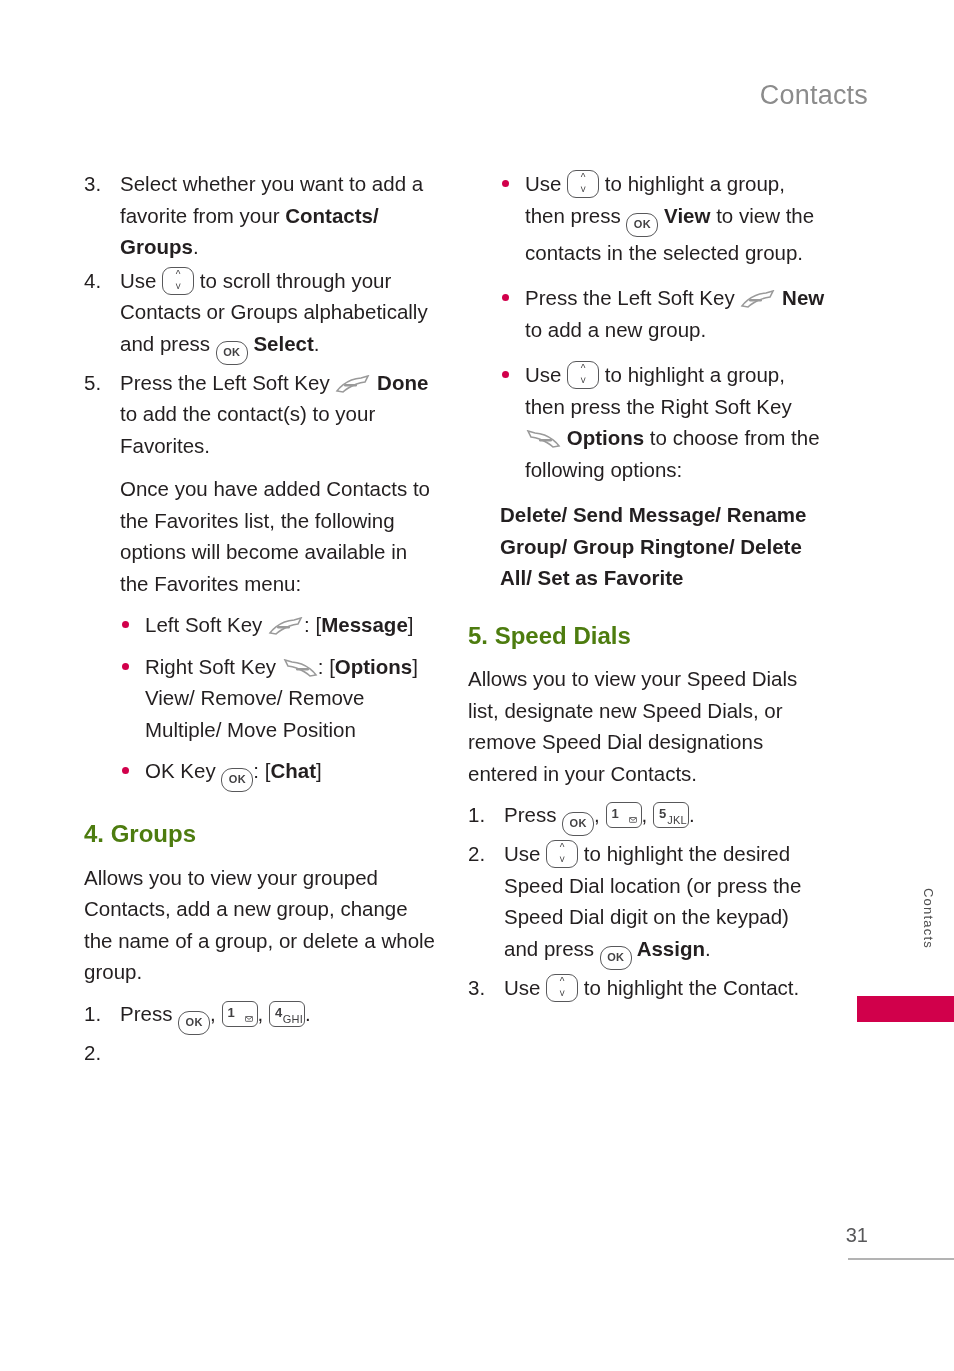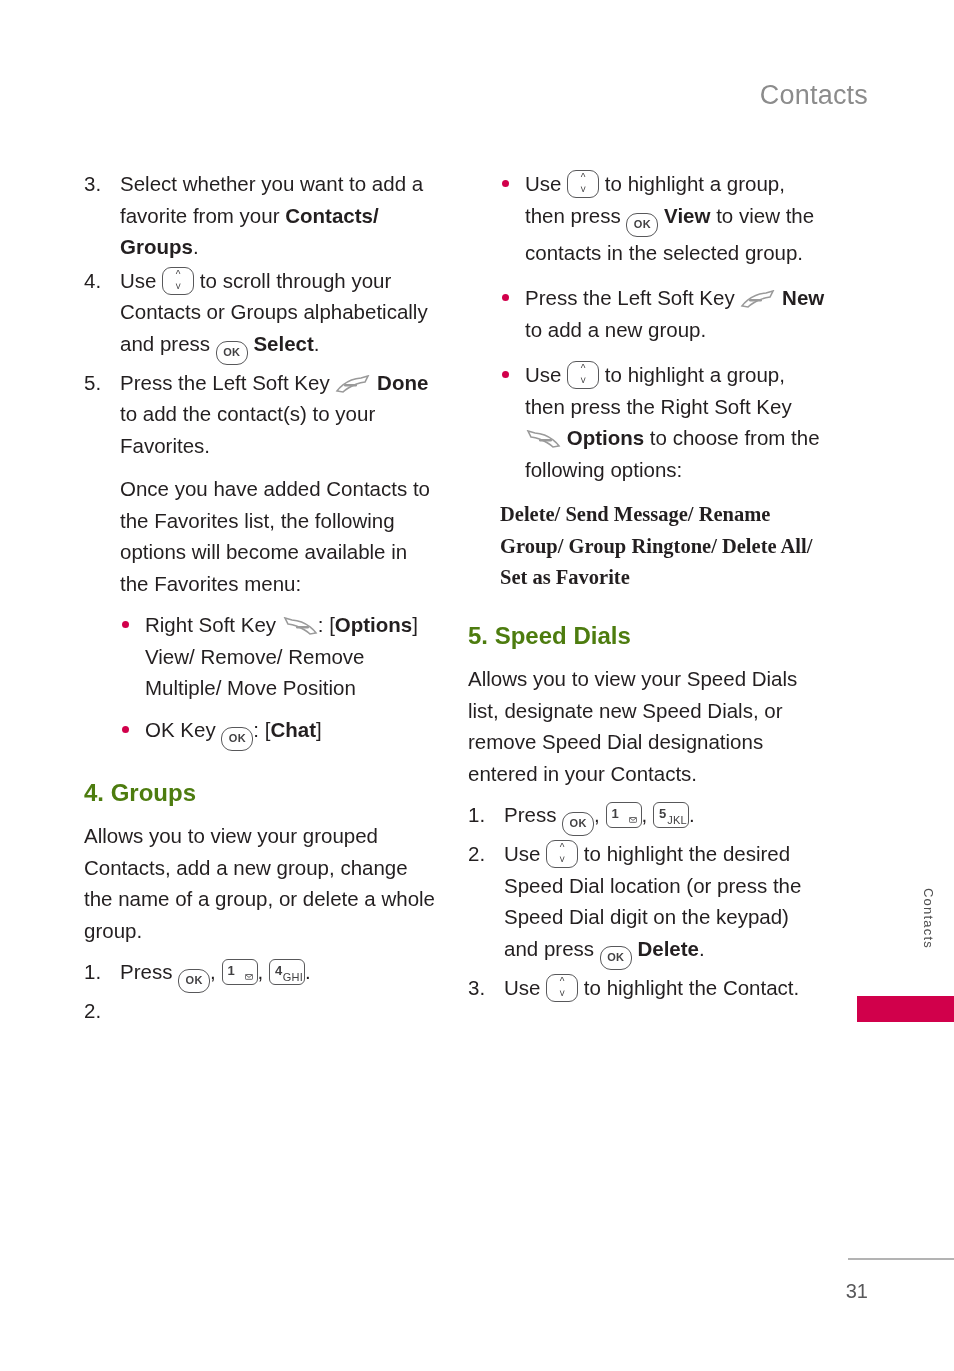--- a/index.html
+++ b/index.html
@@ -40,21 +40,21 @@
 
   
   .footer-rule{
     position:absolute;
     left:848px; top:1258px;
     width:106px;height:2px;
     background:#b3b3b3;
   }
   .page-number{
     position:absolute;
-    right:86px; top:1280px;
+    right:86px; top:1224px;
     font-size:20px;
     color:#58585a;
     text-align:center;
   }
 
   
   .col{
     position:absolute;
     top:168px;
     font-size:20.5px;
@@ -190,20 +190,24 @@
         <li><span class="marker">4.</span><span>Use <span class="key key-nav"><span class="chev up">^</span><span class="chev dn">˅</span></span> to scroll through your Contacts or Groups alphabetically and press <span class="key key-ok">OK</span><span class="bold"> Select</span>.</span></li>
         <li><span class="marker">5.</span><span>Press the Left Soft Key <span class="key key-soft"><svg width="36" height="20" viewBox="0 0 36 20">
                 <path d="M2 16 C2 16 10 4 26 3 L33 1 L30 7 C16 9 8 17 8 17 Z" fill="none" stroke="#9a9a9a" stroke-width="1.6"></path>
                 <rect x="9" y="9" width="13" height="2.6" rx="1.3" fill="#9a9a9a"></rect>
               </svg></span><span class="bold"> Done</span> to add the contact(s) to your Favorites.</span></li>
       </ol>
     <div class="block-gap"></div>
     <p class="para">Once you have added Contacts to the Favorites list, the following options will become available in the Favorites menu:</p>
     <div class="block-gap"></div>
     <ul class="bul" id="left-bullets">
+        <li>Left Soft Key <span class="key key-soft"><svg width="36" height="20" viewBox="0 0 36 20">
+              <path d="M2 16 C2 16 10 4 26 3 L33 1 L30 7 C16 9 8 17 8 17 Z" fill="none" stroke="#9a9a9a" stroke-width="1.6"></path>
+              <rect x="9" y="9" width="13" height="2.6" rx="1.3" fill="#9a9a9a"></rect>
+            </svg></span>: [<span class="bold">Message</span>]</li>
         <li>Right Soft Key <span class="key key-soft"><svg width="36" height="20" viewBox="0 0 36 20">
               <path d="M34 16 C34 16 26 4 10 3 L3 1 L6 7 C20 9 28 17 28 17 Z" fill="none" stroke="#9a9a9a" stroke-width="1.6"></path>
               <rect x="14" y="9" width="13" height="2.6" rx="1.3" fill="#9a9a9a"></rect>
             </svg></span>: [<span class="bold">Options</span>] View/ Remove/ Remove Multiple/ Move Position</li>
         <li>OK Key <span class="key key-ok">OK</span>: [<span class="bold">Chat</span>]</li>
       </ul>
     <h2 class="sect">4. Groups</h2>
     <p style="margin:0">Allows you to view your grouped Contacts, add a new group, change the name of a group, or delete a whole group.</p>
     <div class="block-gap"></div>
     <ol class="num" id="left-section-items">
@@ -220,27 +224,27 @@
         <li>Use <span class="key key-nav"><span class="chev up">^</span><span class="chev dn">˅</span></span> to highlight a group, then press <span class="key key-ok">OK</span><span class="bold"> View</span> to view the contacts in the selected group.</li>
         <li>Press the Left Soft Key <span class="key key-soft"><svg width="36" height="20" viewBox="0 0 36 20">
               <path d="M2 16 C2 16 10 4 26 3 L33 1 L30 7 C16 9 8 17 8 17 Z" fill="none" stroke="#9a9a9a" stroke-width="1.6"></path>
               <rect x="9" y="9" width="13" height="2.6" rx="1.3" fill="#9a9a9a"></rect>
             </svg></span><span class="bold"> New</span> to add a new group.</li>
         <li>Use <span class="key key-nav"><span class="chev up">^</span><span class="chev dn">˅</span></span> to highlight a group, then press the Right Soft Key <span class="key key-soft"><svg width="36" height="20" viewBox="0 0 36 20">
               <path d="M34 16 C34 16 26 4 10 3 L3 1 L6 7 C20 9 28 17 28 17 Z" fill="none" stroke="#9a9a9a" stroke-width="1.6"></path>
               <rect x="14" y="9" width="13" height="2.6" rx="1.3" fill="#9a9a9a"></rect>
             </svg></span><span class="bold"> Options</span> to choose from the following options:</li>
       </ul>
-    <p class="bold" style="margin:4px 0 0 32px;font-family:Liberation Serif, serif;">Delete/ Send Message/ Rename Group/ Group Ringtone/ Delete All/ Set as Favorite</p>
+    <p class="bold" style="margin:4px 0 0 32px;">Delete/ Send Message/ Rename Group/ Group Ringtone/ Delete All/ Set as Favorite</p>
     <h2 class="sect">5. Speed Dials</h2>
     <p style="margin:0">Allows you to view your Speed Dials list, designate new Speed Dials, or remove Speed Dial designations entered in your Contacts.</p>
     <div class="block-gap"></div>
     <ol class="num" id="right-section-items">
         <li><span class="marker">1.</span><span>Press <span class="key key-ok">OK</span>, <span class="key key-num"><span class="big">1</span><svg class="vm" viewBox="0 0 10 11">
                 <rect x="0.5" y="3" width="9" height="6" rx="1" fill="none" stroke="#414042" stroke-width="1"></rect>
                 <path d="M0.8 3.4 L5 6.6 L9.2 3.4" fill="none" stroke="#414042" stroke-width="1"></path>
               </svg></span>, <span class="key key-num"><span class="big">5</span><span class="sub">JKL</span></span>.</span></li>
-        <li><span class="marker">2.</span><span>Use <span class="key key-nav"><span class="chev up">^</span><span class="chev dn">˅</span></span> to highlight the desired Speed Dial location (or press the Speed Dial digit on the keypad) and press <span class="key key-ok">OK</span><span class="bold"> Delete</span>.</span></li>
+        <li><span class="marker">2.</span><span>Use <span class="key key-nav"><span class="chev up">^</span><span class="chev dn">˅</span></span> to highlight the desired Speed Dial location (or press the Speed Dial digit on the keypad) and press <span class="key key-ok">OK</span><span class="bold"> Assign</span>.</span></li>
         <li><span class="marker">3.</span><span>Use <span class="key key-nav"><span class="chev up">^</span><span class="chev dn">˅</span></span> to highlight the Contact.</span></li>
       </ol>
   </div>
 
 </div>
 
 </body></html>

